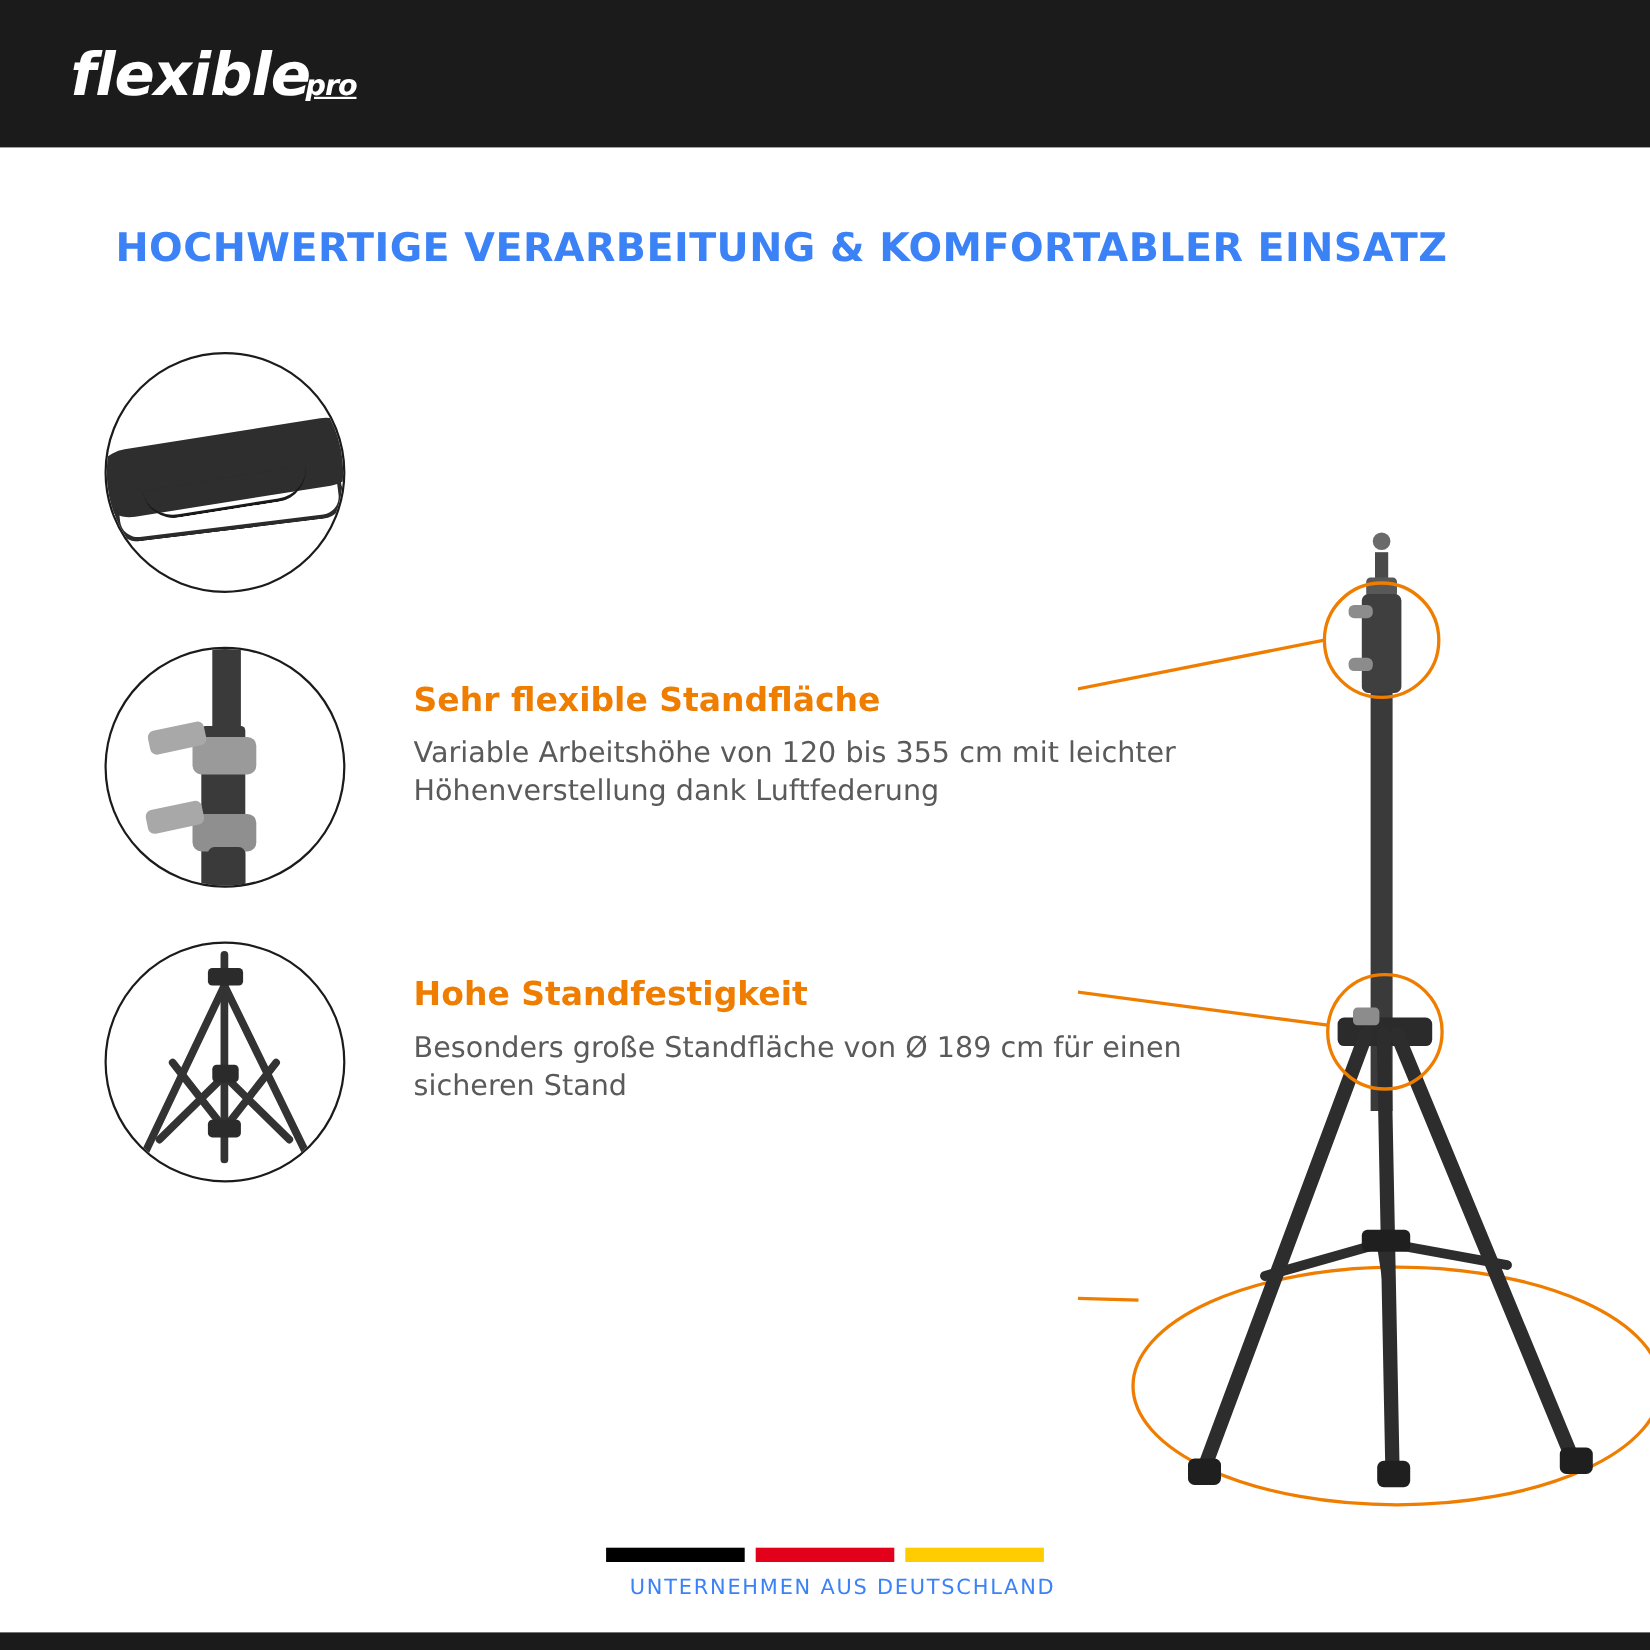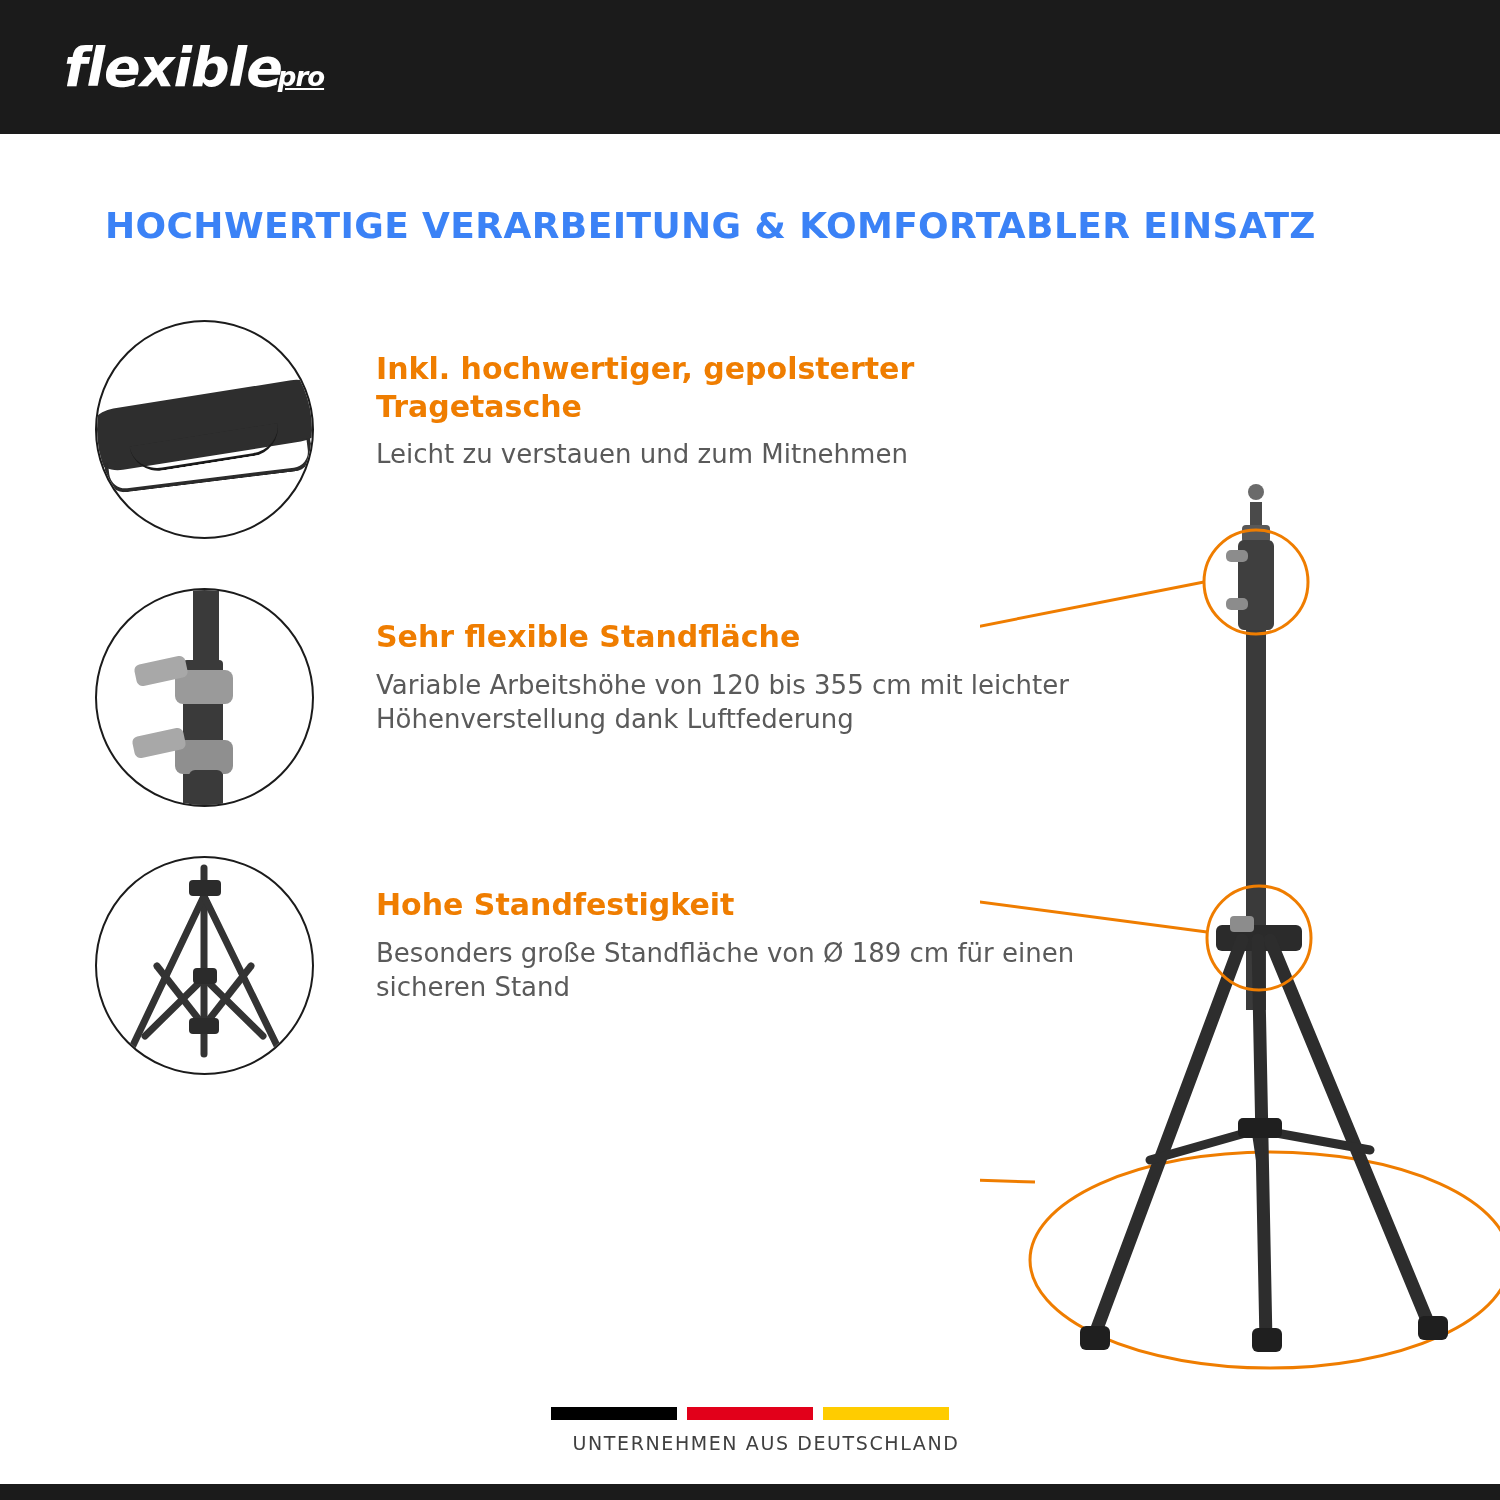--- a/index.html
+++ b/index.html
@@ -177,21 +177,21 @@
   }
   .flag span {
     display: block;
     width: 126px;
     height: 13px;
   }
   .flag .f-black { background: #000000; }
   .flag .f-red   { background: #e2001a; }
   .flag .f-gold  { background: #ffcc00; }
   .footer-text {
-    color: #404040;
+    color: #3b82f6;
     font-size: 19px;
     letter-spacing: 1.6px;
     font-family: "DejaVu Sans", sans-serif;
     padding-left: 32px;
   }
 
   .bottom-bar {
     position: absolute;
     left: 0; bottom: 0;
     width: 1500px;
@@ -210,24 +210,20 @@
 </div>
 
 <div class="headline">HOCHWERTIGE VERARBEITUNG &amp; KOMFORTABLER EINSATZ</div>
 
 <div class="features">
 
   <div class="feature">
     <div class="thumb">
       <div class="bag"></div>
       <div class="bag-strap"></div>
-    </div>
-    <div class="feature-text">
-      <div class="feature-title">Inkl. hochwertiger, gepolsterter Tragetasche</div>
-      <div class="feature-desc">Leicht zu verstauen und zum Mitnehmen</div>
     </div>
   </div>
 
   <div class="feature">
     <div class="thumb">
       <div class="tube" style="left:96px; top:-10px; width:26px; height:90px;"></div>
       <div class="tube" style="left:86px; top:70px; width:40px; height:150px; border-radius:4px;"></div>
       <div class="tube" style="left:78px; top:80px; width:58px; height:34px; background:#9a9a9a; border-radius:8px;"></div>
       <div class="clampknob" style="left:38px; top:70px; width:52px; height:22px; transform:rotate(-12deg);"></div>
       <div class="tube" style="left:78px; top:150px; width:58px; height:34px; background:#8f8f8f; border-radius:8px;"></div>

